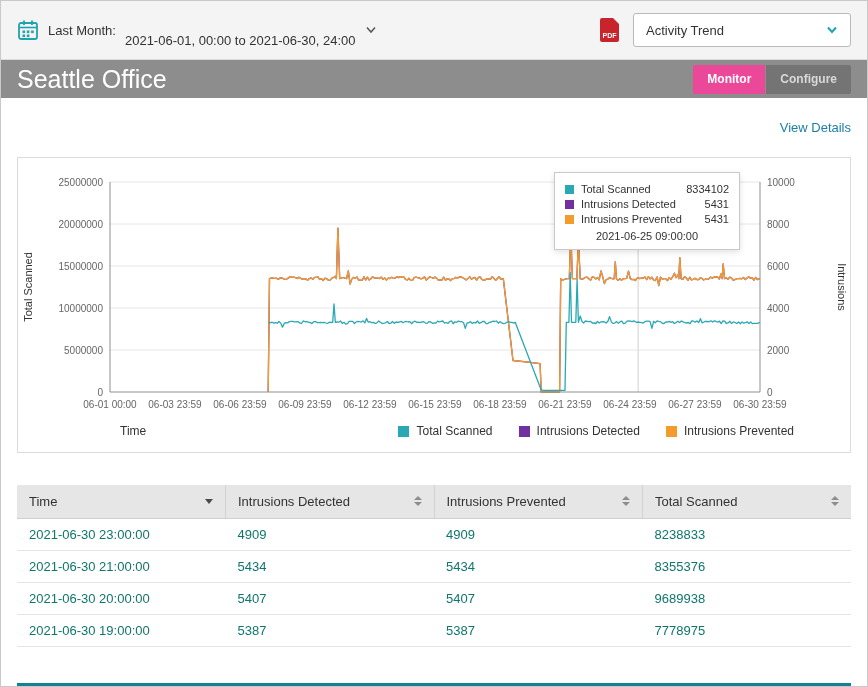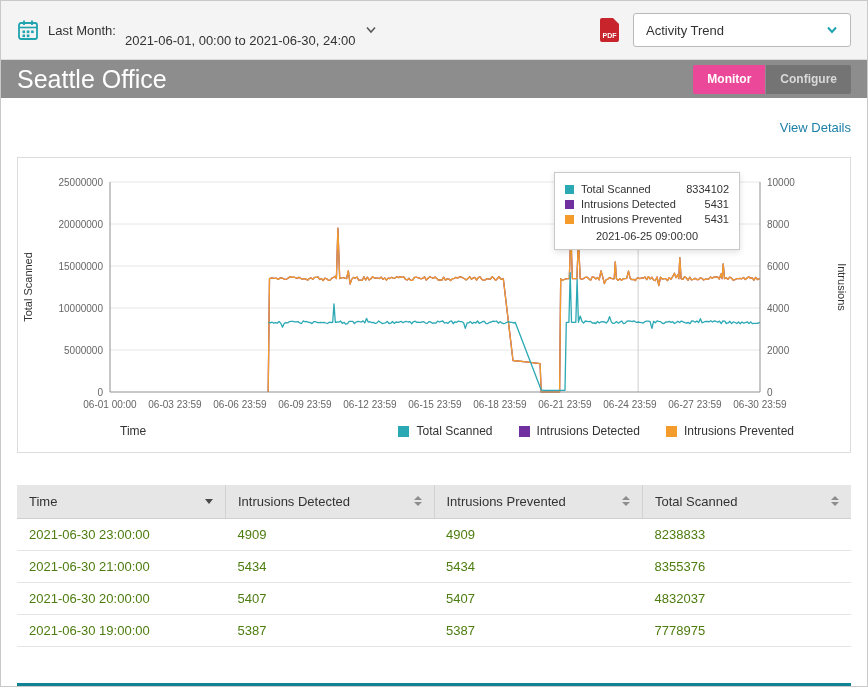--- a/index.html
+++ b/index.html
@@ -42,21 +42,21 @@
   .tooltip-row{display:flex;align-items:center;margin:3px 0;}
   .tooltip-swatch{width:9px;height:9px;margin-right:7px;flex:0 0 9px;}
   .tooltip-label{flex:1;}
   .tooltip-time{text-align:center;margin-top:5px;}
 
   
   .data-table{width:100%;border-collapse:collapse;table-layout:fixed;margin-top:32px;font-size:13px;}
   .data-table th{background:#e6e6e6;font-weight:400;color:#333;padding:0;border-bottom:1px solid #cfcfcf;border-right:1px solid #d2d2d2;height:33px;}
   .data-table th:last-child{border-right:none;}
   .th-inner{display:flex;align-items:center;justify-content:space-between;padding:0 12px;cursor:pointer;}
-  .data-table td{padding:8px 12px;border-bottom:1px solid #e5e5e5;color:#4d7c0f;}
+  .data-table td{padding:8px 12px;border-bottom:1px solid #e5e5e5;color:#0f766e;}
   .sort-single{width:0;height:0;border-left:4.5px solid transparent;border-right:4.5px solid transparent;border-top:5px solid #4a4a4a;}
   .sort-double{display:flex;flex-direction:column;gap:2px;}
   .sort-double .up{width:0;height:0;border-left:4px solid transparent;border-right:4px solid transparent;border-bottom:4px solid #8d8d8d;}
   .sort-double .down{width:0;height:0;border-left:4px solid transparent;border-right:4px solid transparent;border-top:4px solid #8d8d8d;}
 
   .bottom-accent{position:absolute;left:16px;right:16px;bottom:0;height:3px;background:#0f8295;}
 </style>
 </head>
 <body>
 
@@ -235,21 +235,21 @@
           <tr>
             <td>2021-06-30 21:00:00</td>
             <td>5434</td>
             <td>5434</td>
             <td>8355376</td>
           </tr>
           <tr>
             <td>2021-06-30 20:00:00</td>
             <td>5407</td>
             <td>5407</td>
-            <td>4832037</td>
+            <td>9689938</td>
           </tr>
           <tr>
             <td>2021-06-30 19:00:00</td>
             <td>5387</td>
             <td>5387</td>
             <td>7778975</td>
           </tr>
         </tbody>
     </table>
   </div>

